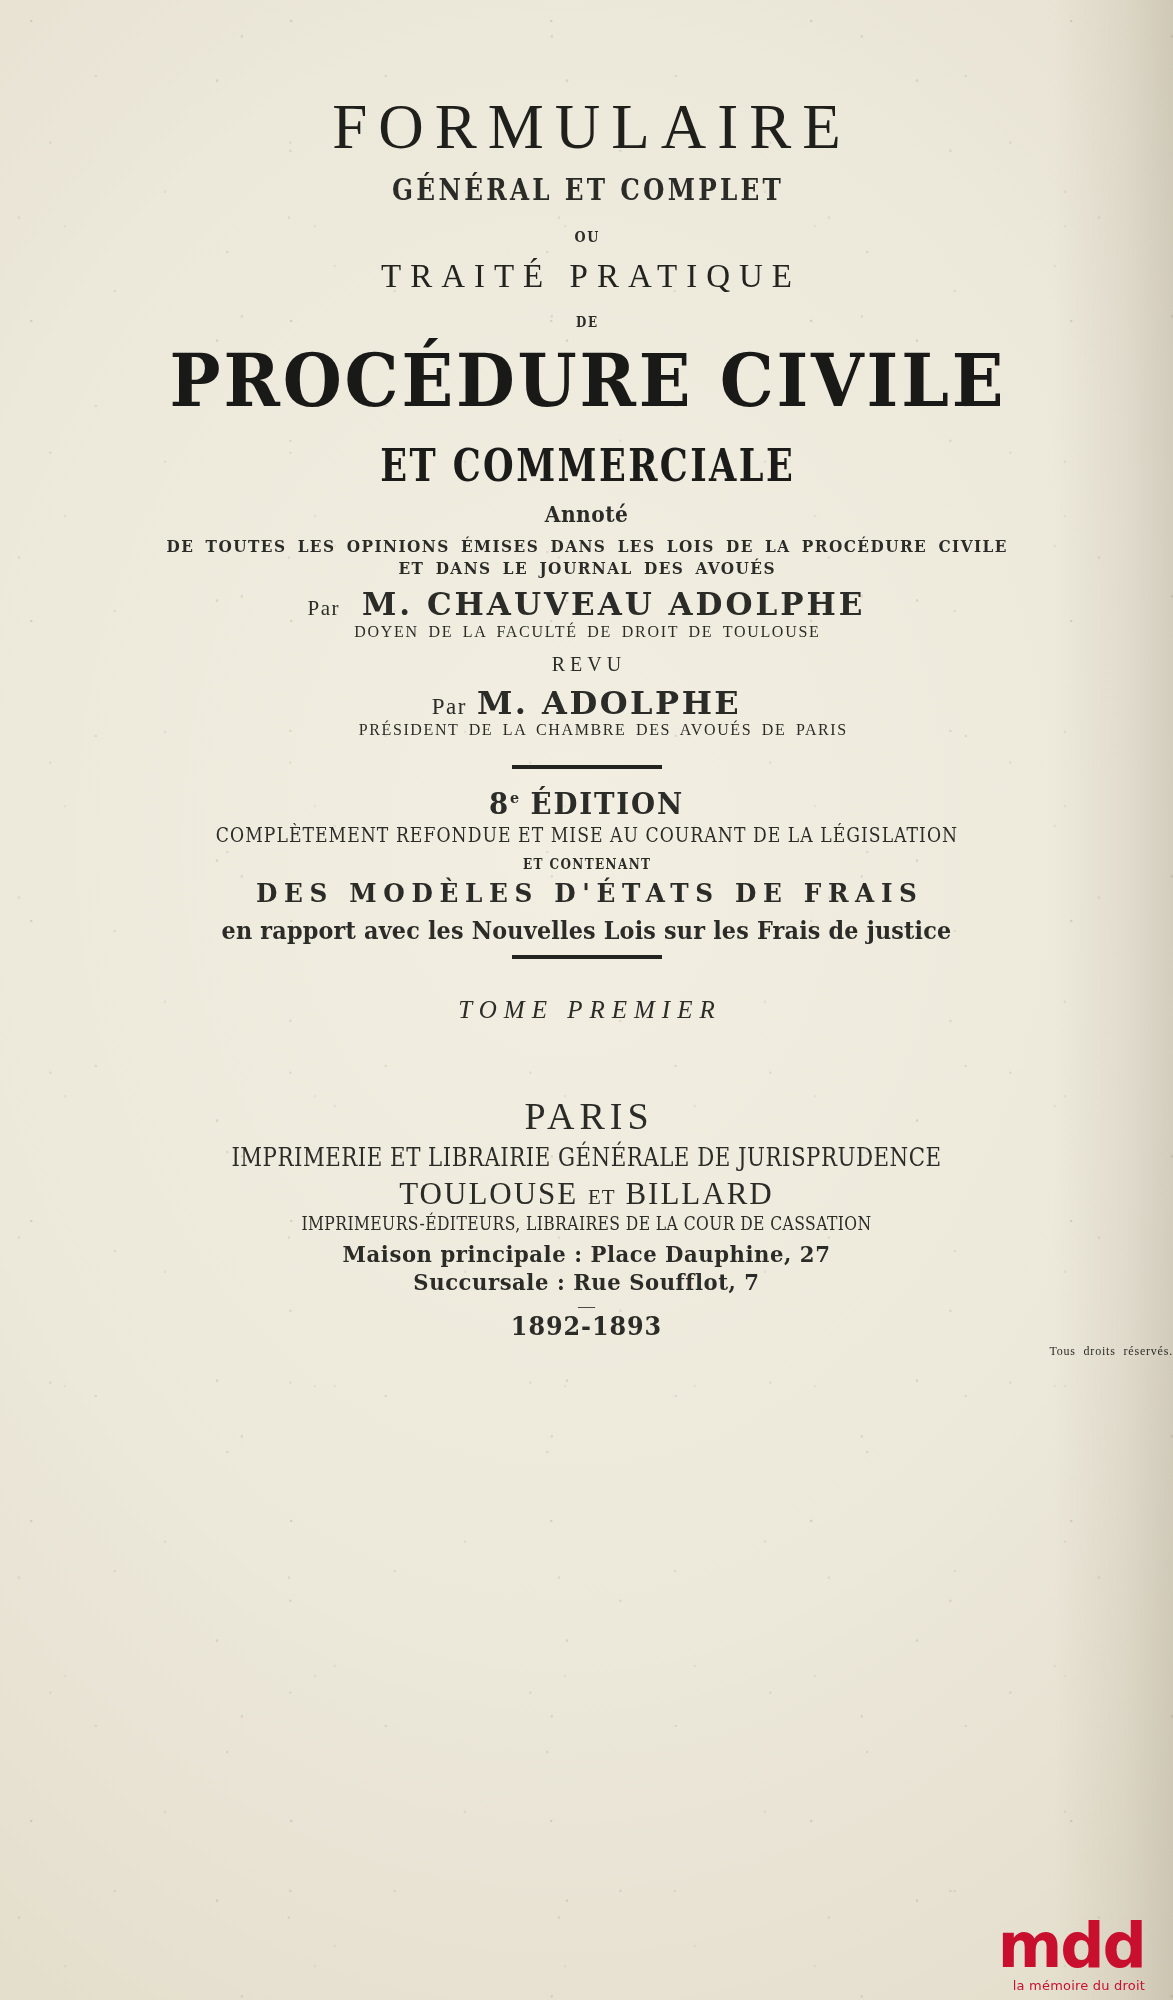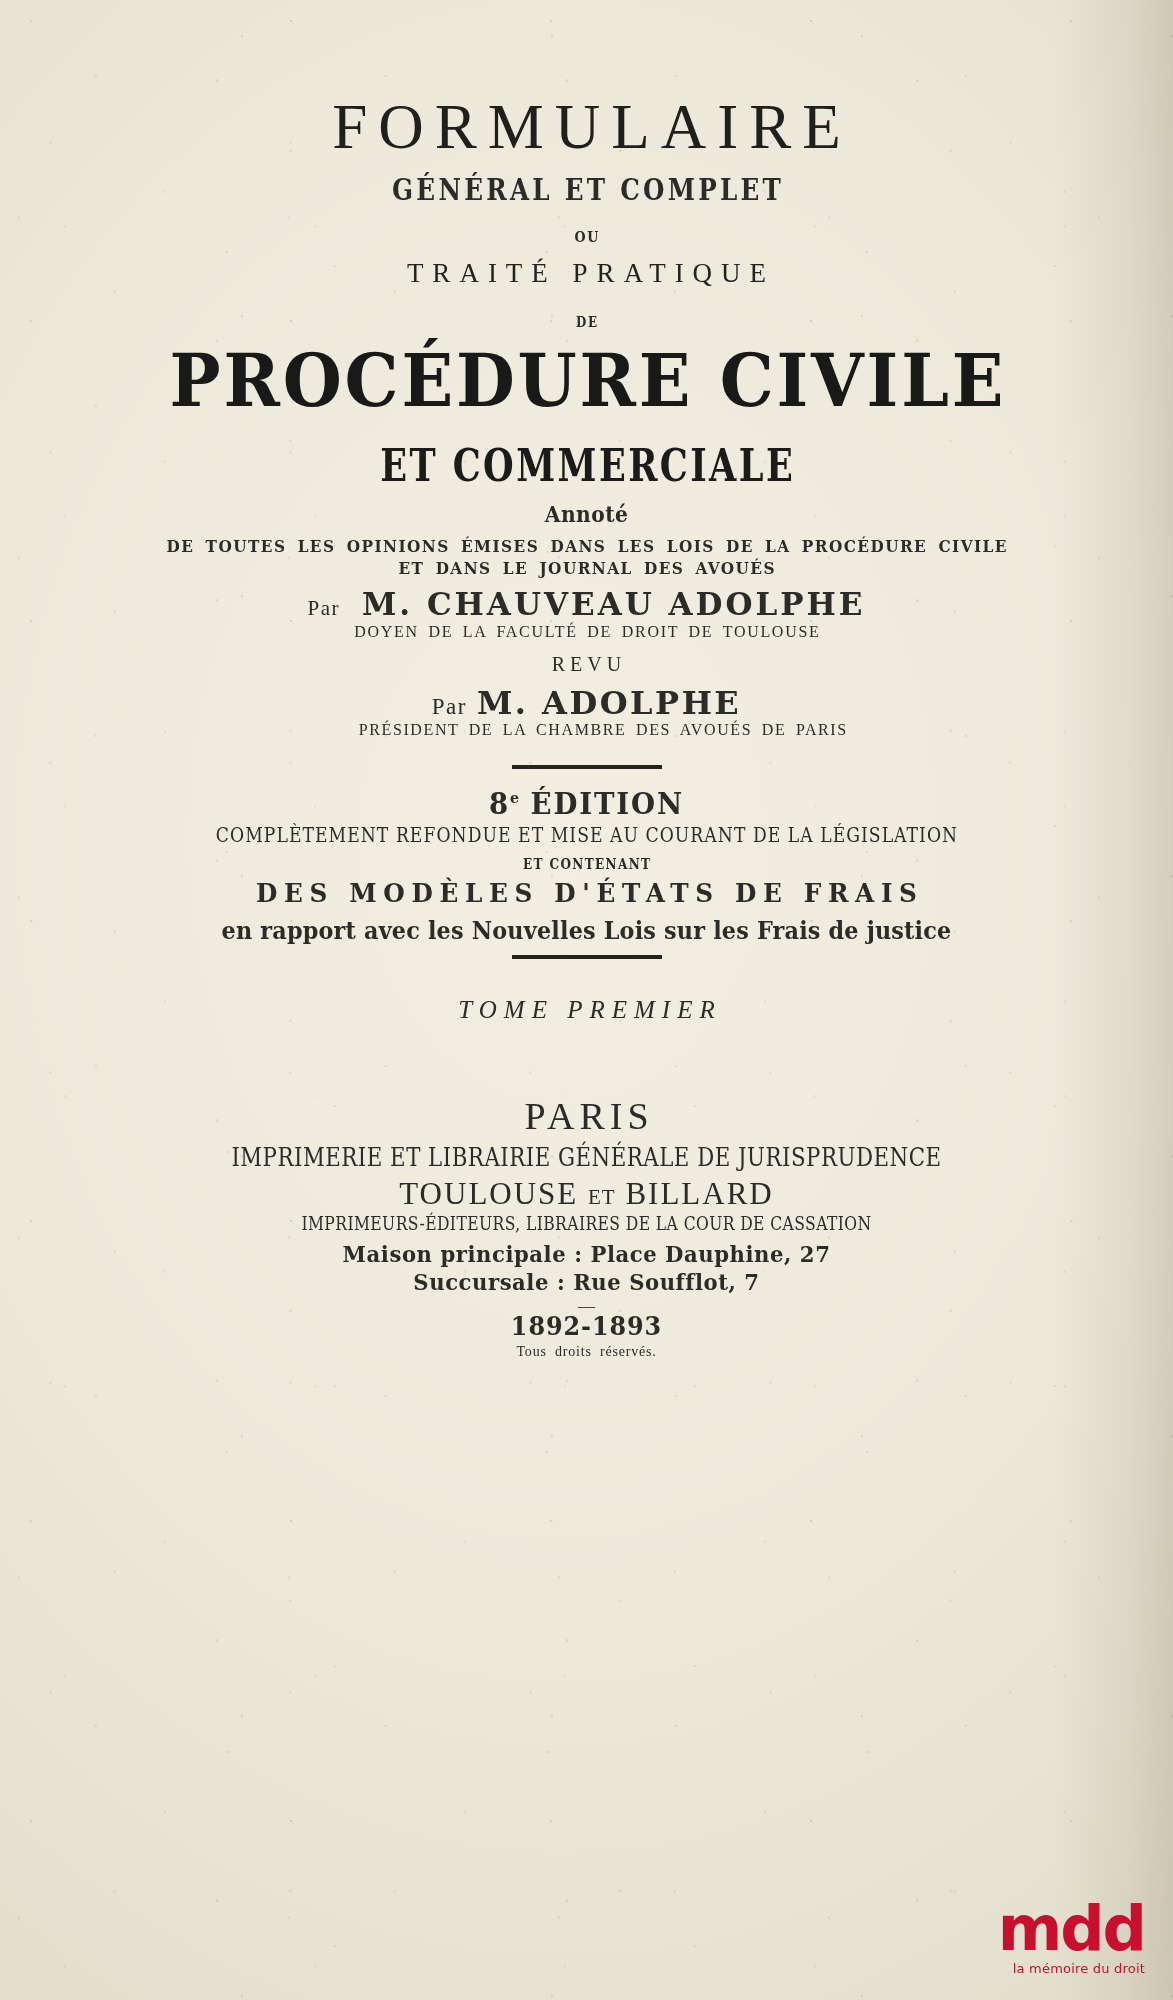--- a/index.html
+++ b/index.html
@@ -95,21 +95,21 @@
     letter-spacing: 2px;
     text-indent: 2px;
     font-weight: 700;
     font-family: "DejaVu Serif", "Liberation Serif", serif;
     transform: scaleX(.85);
   }
   .t-traite {
     position: absolute;
     left: 0; right: 0;
     top: 258px;
-    font-size: 27px;
+    font-size: 33px;
     letter-spacing: 9px;
     text-indent: 9px;
     font-weight: 400;
     color: #232320;
   }
   .t-de1 {
     position: absolute;
     left: 0; right: 0;
     top: 314px;
     font-size: 14px;
@@ -392,30 +392,31 @@
     font-size: 26px;
     font-weight: 700;
     letter-spacing: 1px;
     font-family: "DejaVu Serif", "Liberation Serif", serif;
     transform: scaleX(.92);
   }
   .t-droits {
     position: absolute;
     left: 0; right: 0;
     top: 1344px;
-    font-size: 14px;
+    font-size: 12px;
     letter-spacing: .8px;
     word-spacing: 4px;
+    text-align: right;
   }
 
   
   #logo {
     position: absolute;
     right: 28px;
-    bottom: 24px;
+    bottom: 7px;
     width: 180px;
     text-align: right;
   }
   #logo-mark {
     font-family: "DejaVu Sans", "Liberation Sans", sans-serif;
     font-weight: 700;
     font-size: 62px;
     line-height: .95;
     color: #c8102e;
     letter-spacing: -2px;

